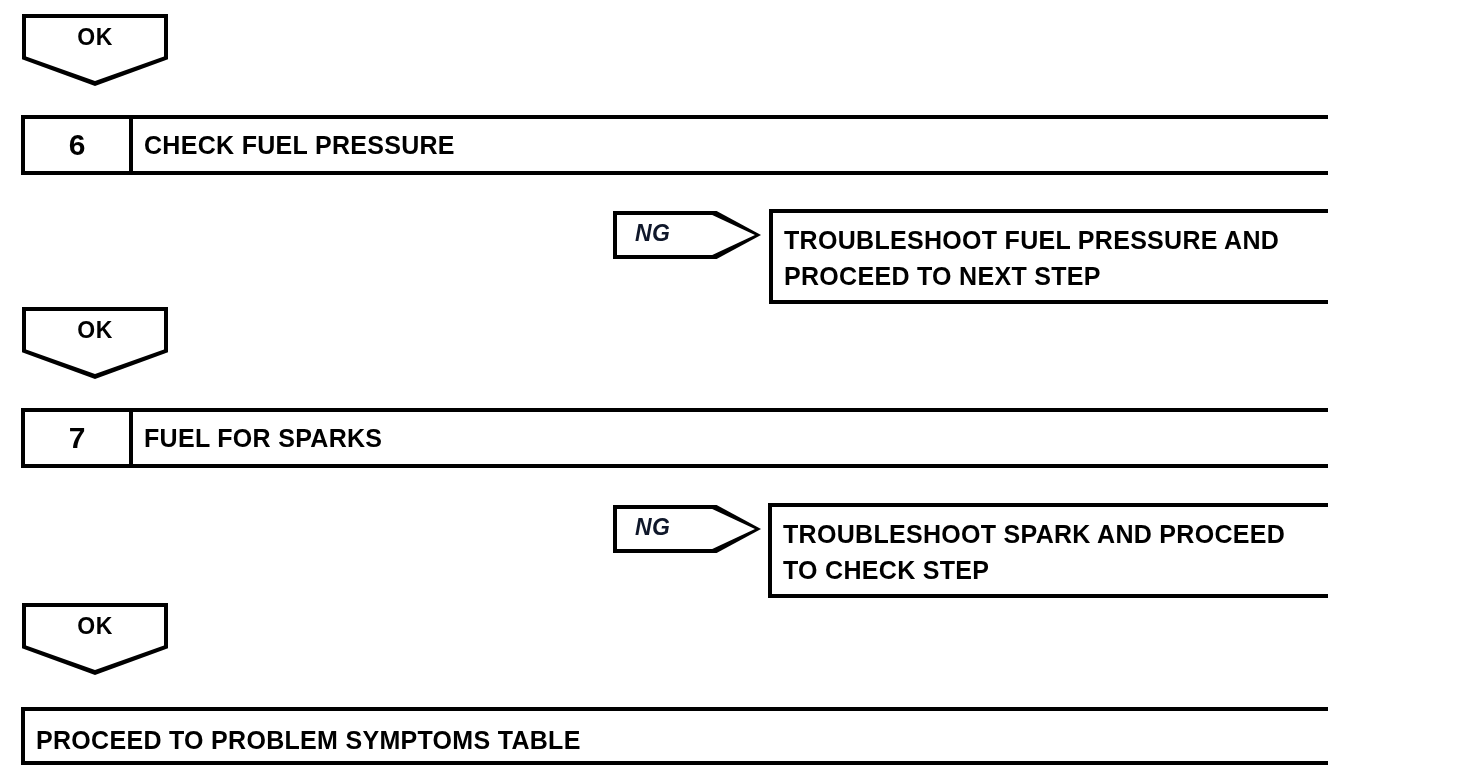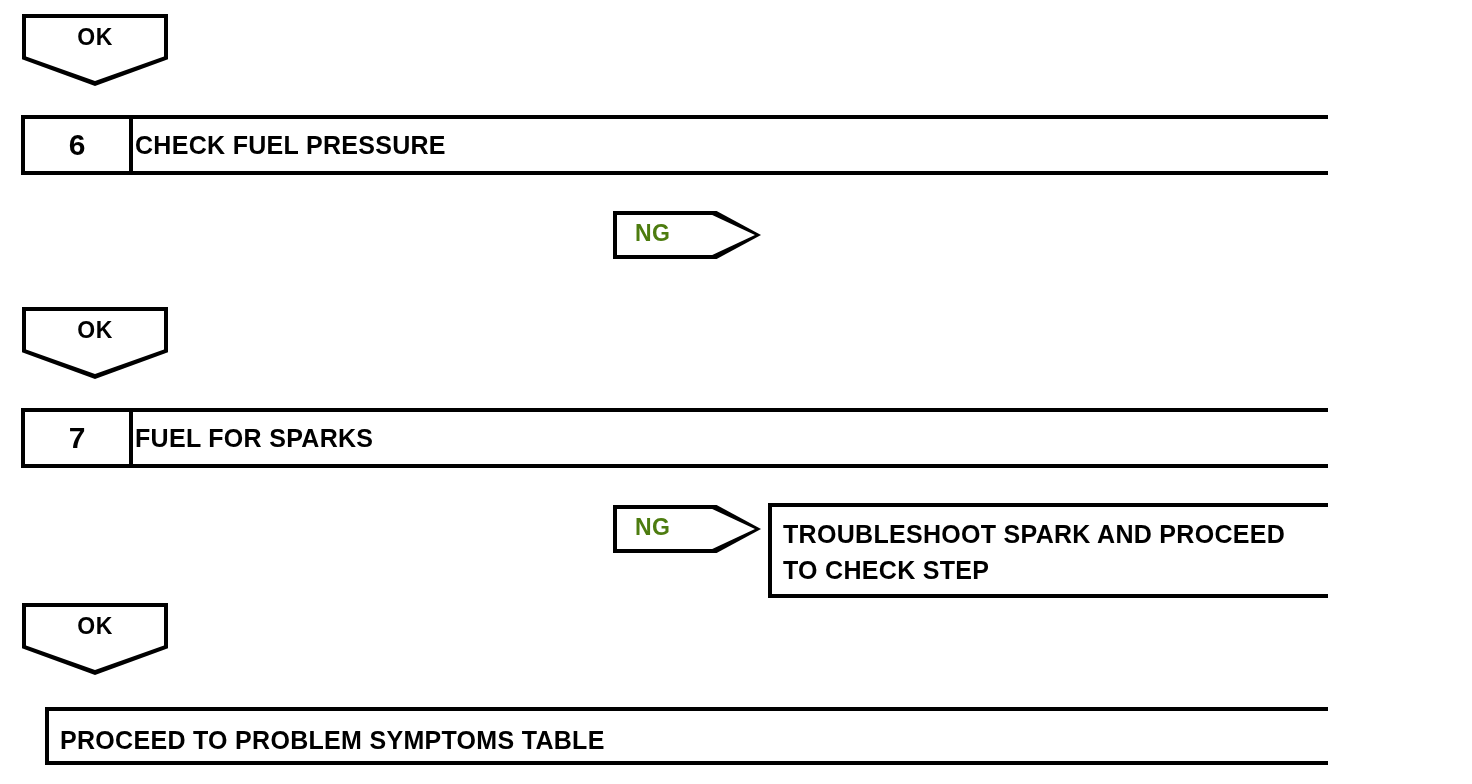--- a/index.html
+++ b/index.html
@@ -79,22 +79,23 @@
     -webkit-clip-path: polygon(0% 0%, 69% 0%, 100% 50%, 69% 100%, 0% 100%);
     clip-path: polygon(0% 0%, 69% 0%, 100% 50%, 69% 100%, 0% 100%);
   }
   .ng-node .ng-label {
     position: absolute;
     left: 22px;
     top: 11px;
     font-size: 23px;
     font-weight: 700;
     letter-spacing: 0.5px;
-    color: #4d7c0f;
-    line-height: 1;
+    color: #0f172a;
+    line-height: 1;
+    font-style: italic;
   }
 
   
   .step-box {
     position: absolute;
     box-sizing: border-box;
     border: 4px solid #000000;
     background: #ffffff;
     display: flex;
     align-items: stretch;
@@ -111,21 +112,21 @@
   .step-box .num-cell .num {
     font-size: 30px;
     font-weight: 700;
     color: #000000;
     line-height: 1;
   }
   .step-box .title-cell {
     flex: 1 1 auto;
     display: flex;
     align-items: center;
-    padding-left: 2px;
+    padding-left: 11px;
   }
   .step-box .title-cell .title {
     font-size: 25px;
     font-weight: 700;
     letter-spacing: 0.3px;
     color: #000000;
     line-height: 1;
   }
 
   
@@ -141,21 +142,20 @@
     font-weight: 700;
     letter-spacing: 0.3px;
     color: #000000;
     line-height: 1.45;
     white-space: nowrap;
   }
   .text-box.single-line {
     display: flex;
     align-items: center;
     padding-top: 8px;
-    margin-left: 24px;
   }
 </style>
 </head>
 <body>
 
 <div id="canvas">
 
   <div class="ok-node" style="left:22px; top:14px;">
     <div class="shape"></div>
     <div class="inner"></div>
@@ -170,20 +170,24 @@
       <span class="title">CHECK FUEL PRESSURE</span>
     </div>
   </div>
 
   <div class="ng-node" style="left:613px; top:211px;">
     <div class="shape"></div>
     <div class="inner"></div>
     <div class="ng-label">NG</div>
   </div>
 
+  <div class="text-box" style="left:769px; top:209px; width:671px; height:95px;">
+    <div class="line">TROUBLESHOOT FUEL PRESSURE AND</div>
+    <div class="line">PROCEED TO NEXT STEP</div>
+  </div>
 
   <div class="ok-node" style="left:22px; top:307px;">
     <div class="shape"></div>
     <div class="inner"></div>
     <div class="ok-label">OK</div>
   </div>
 
   <div class="step-box" style="left:21px; top:408px; width:1419px; height:60px;">
     <div class="num-cell">
       <span class="num">7</span>

